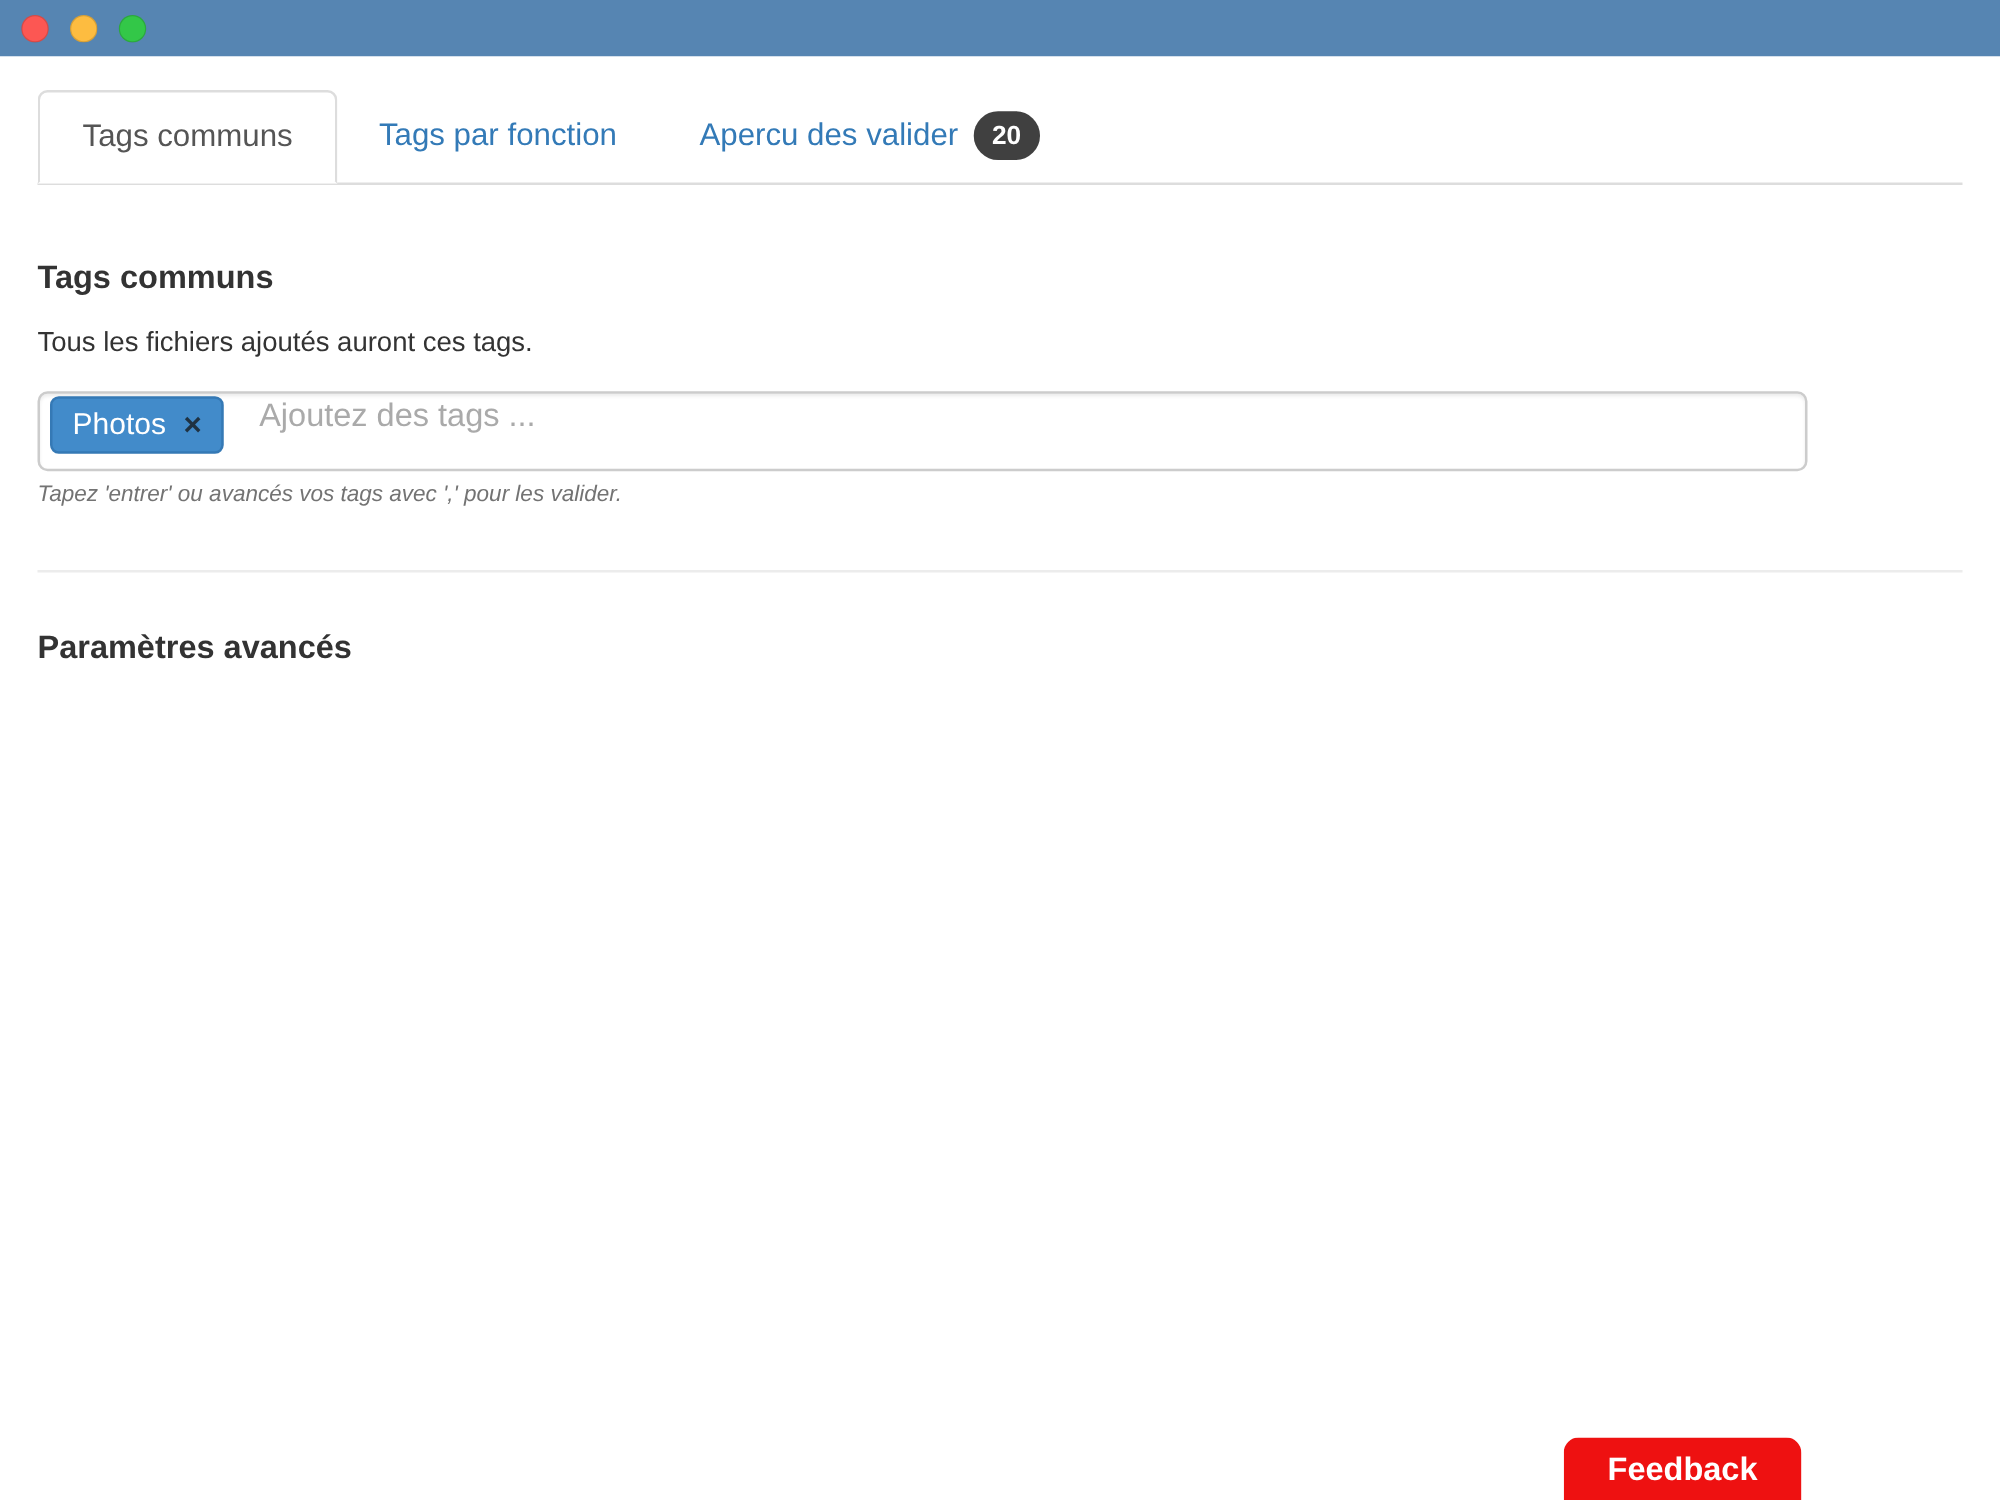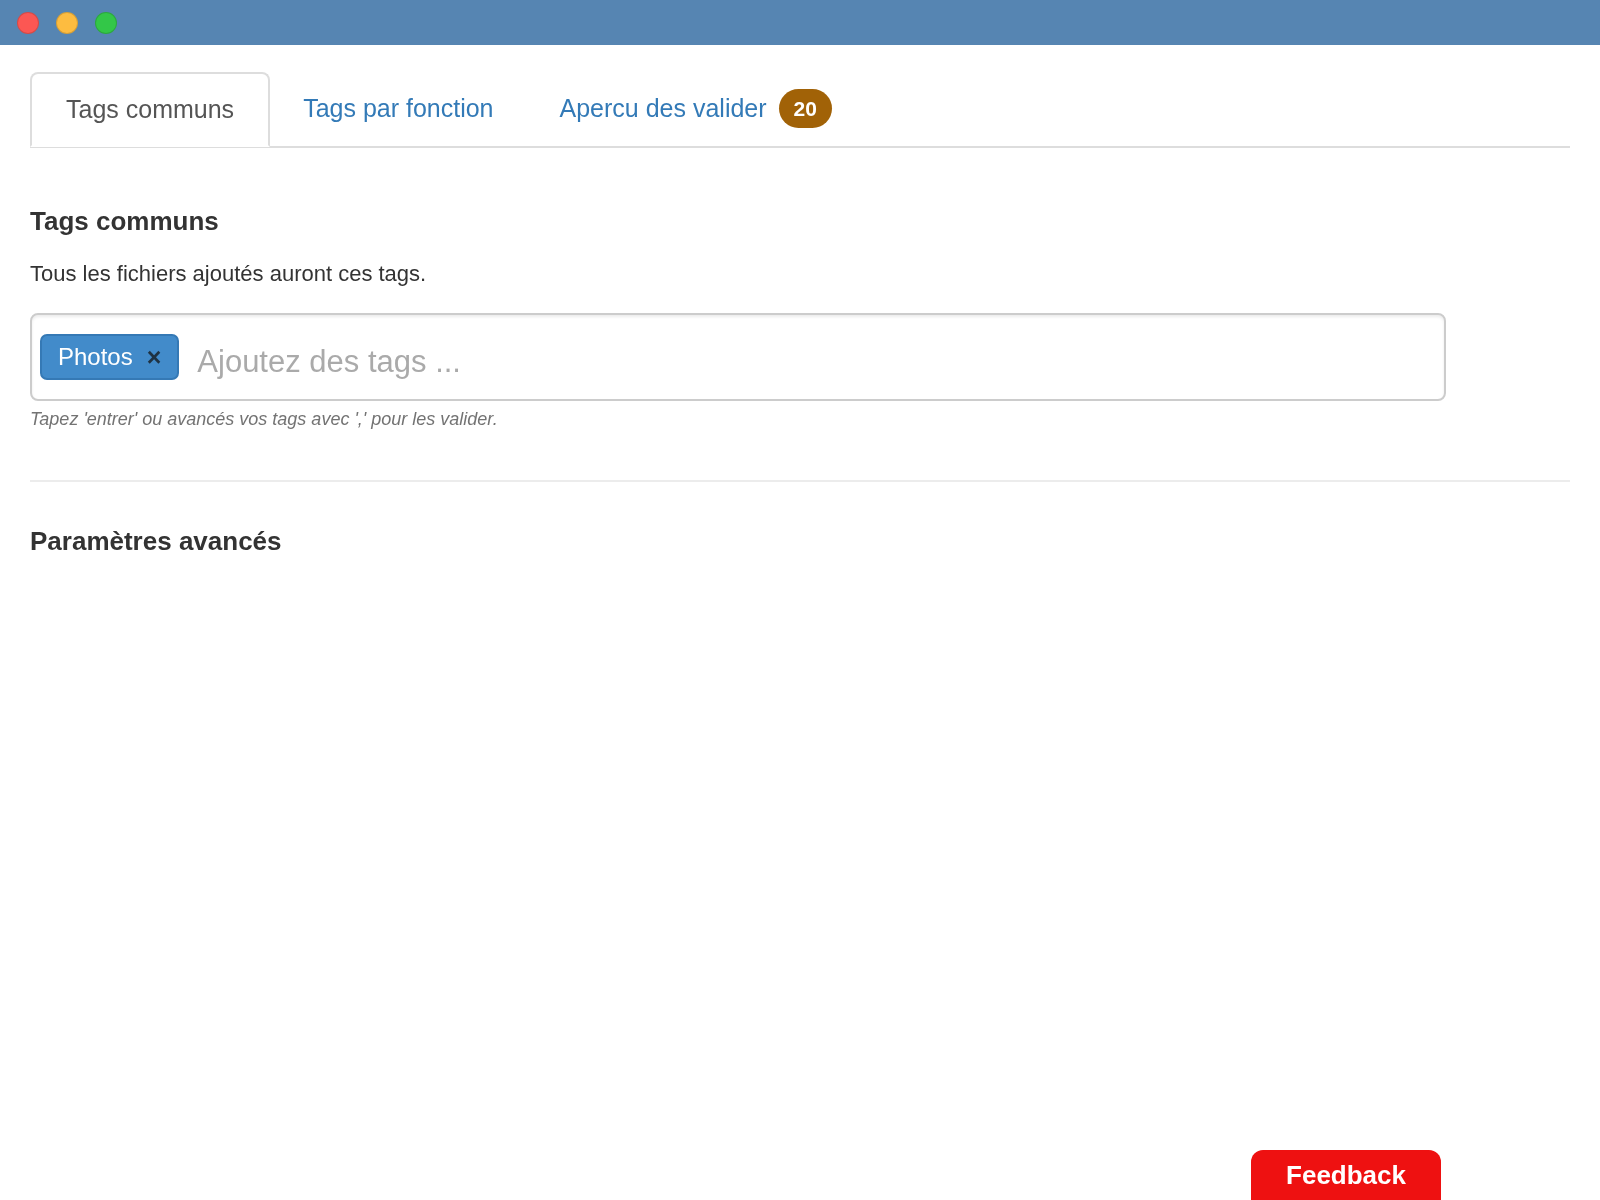--- a/index.html
+++ b/index.html
@@ -55,21 +55,21 @@
     background: #fff;
     border: 2px solid #ddd;
     border-bottom: 2px solid #fff;
     margin-bottom: -2px;
     border-radius: 8px 8px 0 0;
     padding: 0 34px;
   }
   .badge {
     display: inline-block;
     margin-left: 12px;
-    background: #a16207;
+    background: #404040;
     color: #fff;
     font-size: 21px;
     font-weight: bold;
     line-height: 1;
     padding: 9px 15px;
     border-radius: 999px;
   }
   .header-actions {
     margin-left: auto;
     display: flex;
@@ -111,22 +111,22 @@
   }
   .tag-input-box {
     margin-top: 26px;
     width: 1416px;
     min-height: 64px;
     border: 2px solid #ccc;
     border-radius: 8px;
     background: #fff;
     box-shadow: inset 0 2px 3px rgba(0,0,0,0.08);
     display: flex;
-    align-items: flex-end;
-    padding: 19px 8px;
+    align-items: flex-start;
+    padding: 2px 8px;
   }
   .tag-chip {
     display: inline-flex;
     align-items: center;
     background: #428bca;
     border: 2px solid #3579b5;
     color: #fff;
     font-size: 24px;
     border-radius: 7px;
     padding: 6px 16px;
@@ -137,23 +137,23 @@
     color: rgba(20,20,20,0.75);
     font-weight: bold;
     font-size: 25px;
     cursor: pointer;
     line-height: 1;
   }
   .tag-text-input {
     border: none;
     outline: none;
     flex: 1;
-    margin-left: 18px;
-    font-family: "Liberation Sans", sans-serif;
-    font-size: 31px;
+    margin-left: 28px;
+    font-family: "Liberation Sans", sans-serif;
+    font-size: 26px;
     color: #333;
     background: transparent;
   }
   .tag-text-input::placeholder { color: #aaa; opacity: 1; }
   .hint {
     margin-top: 8px;
     font-size: 18px;
     font-style: italic;
     color: #737373;
   }

